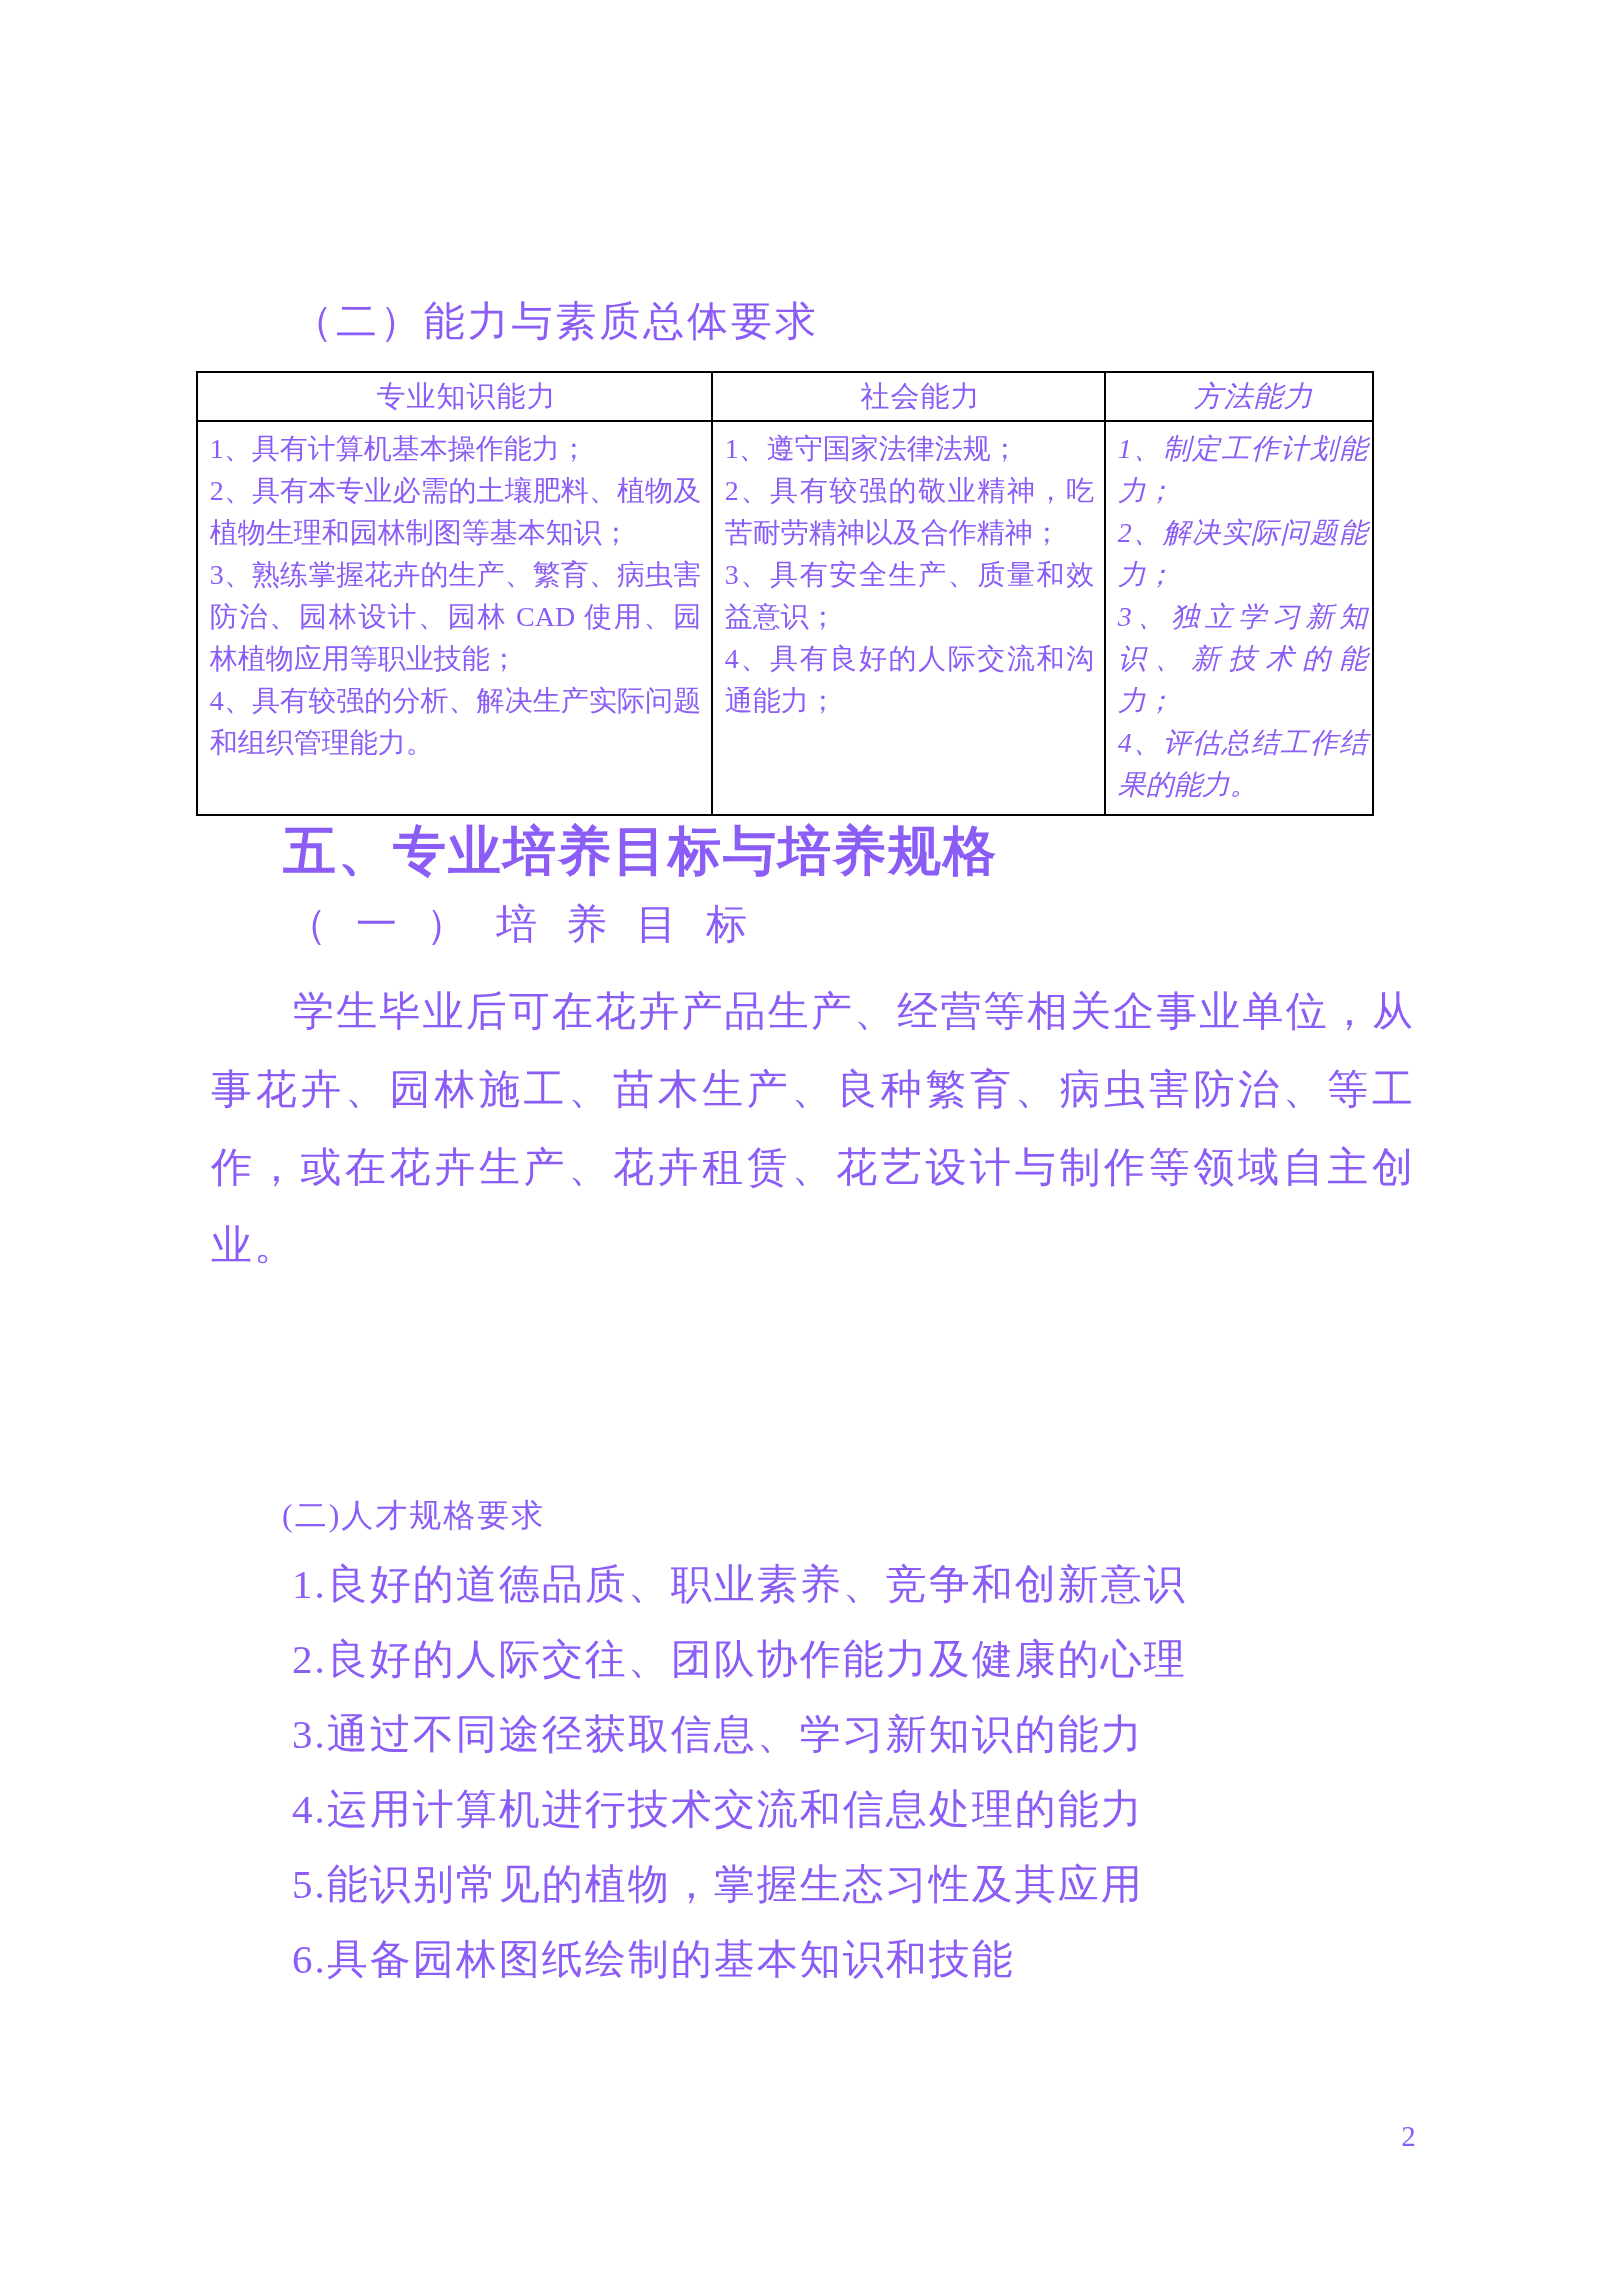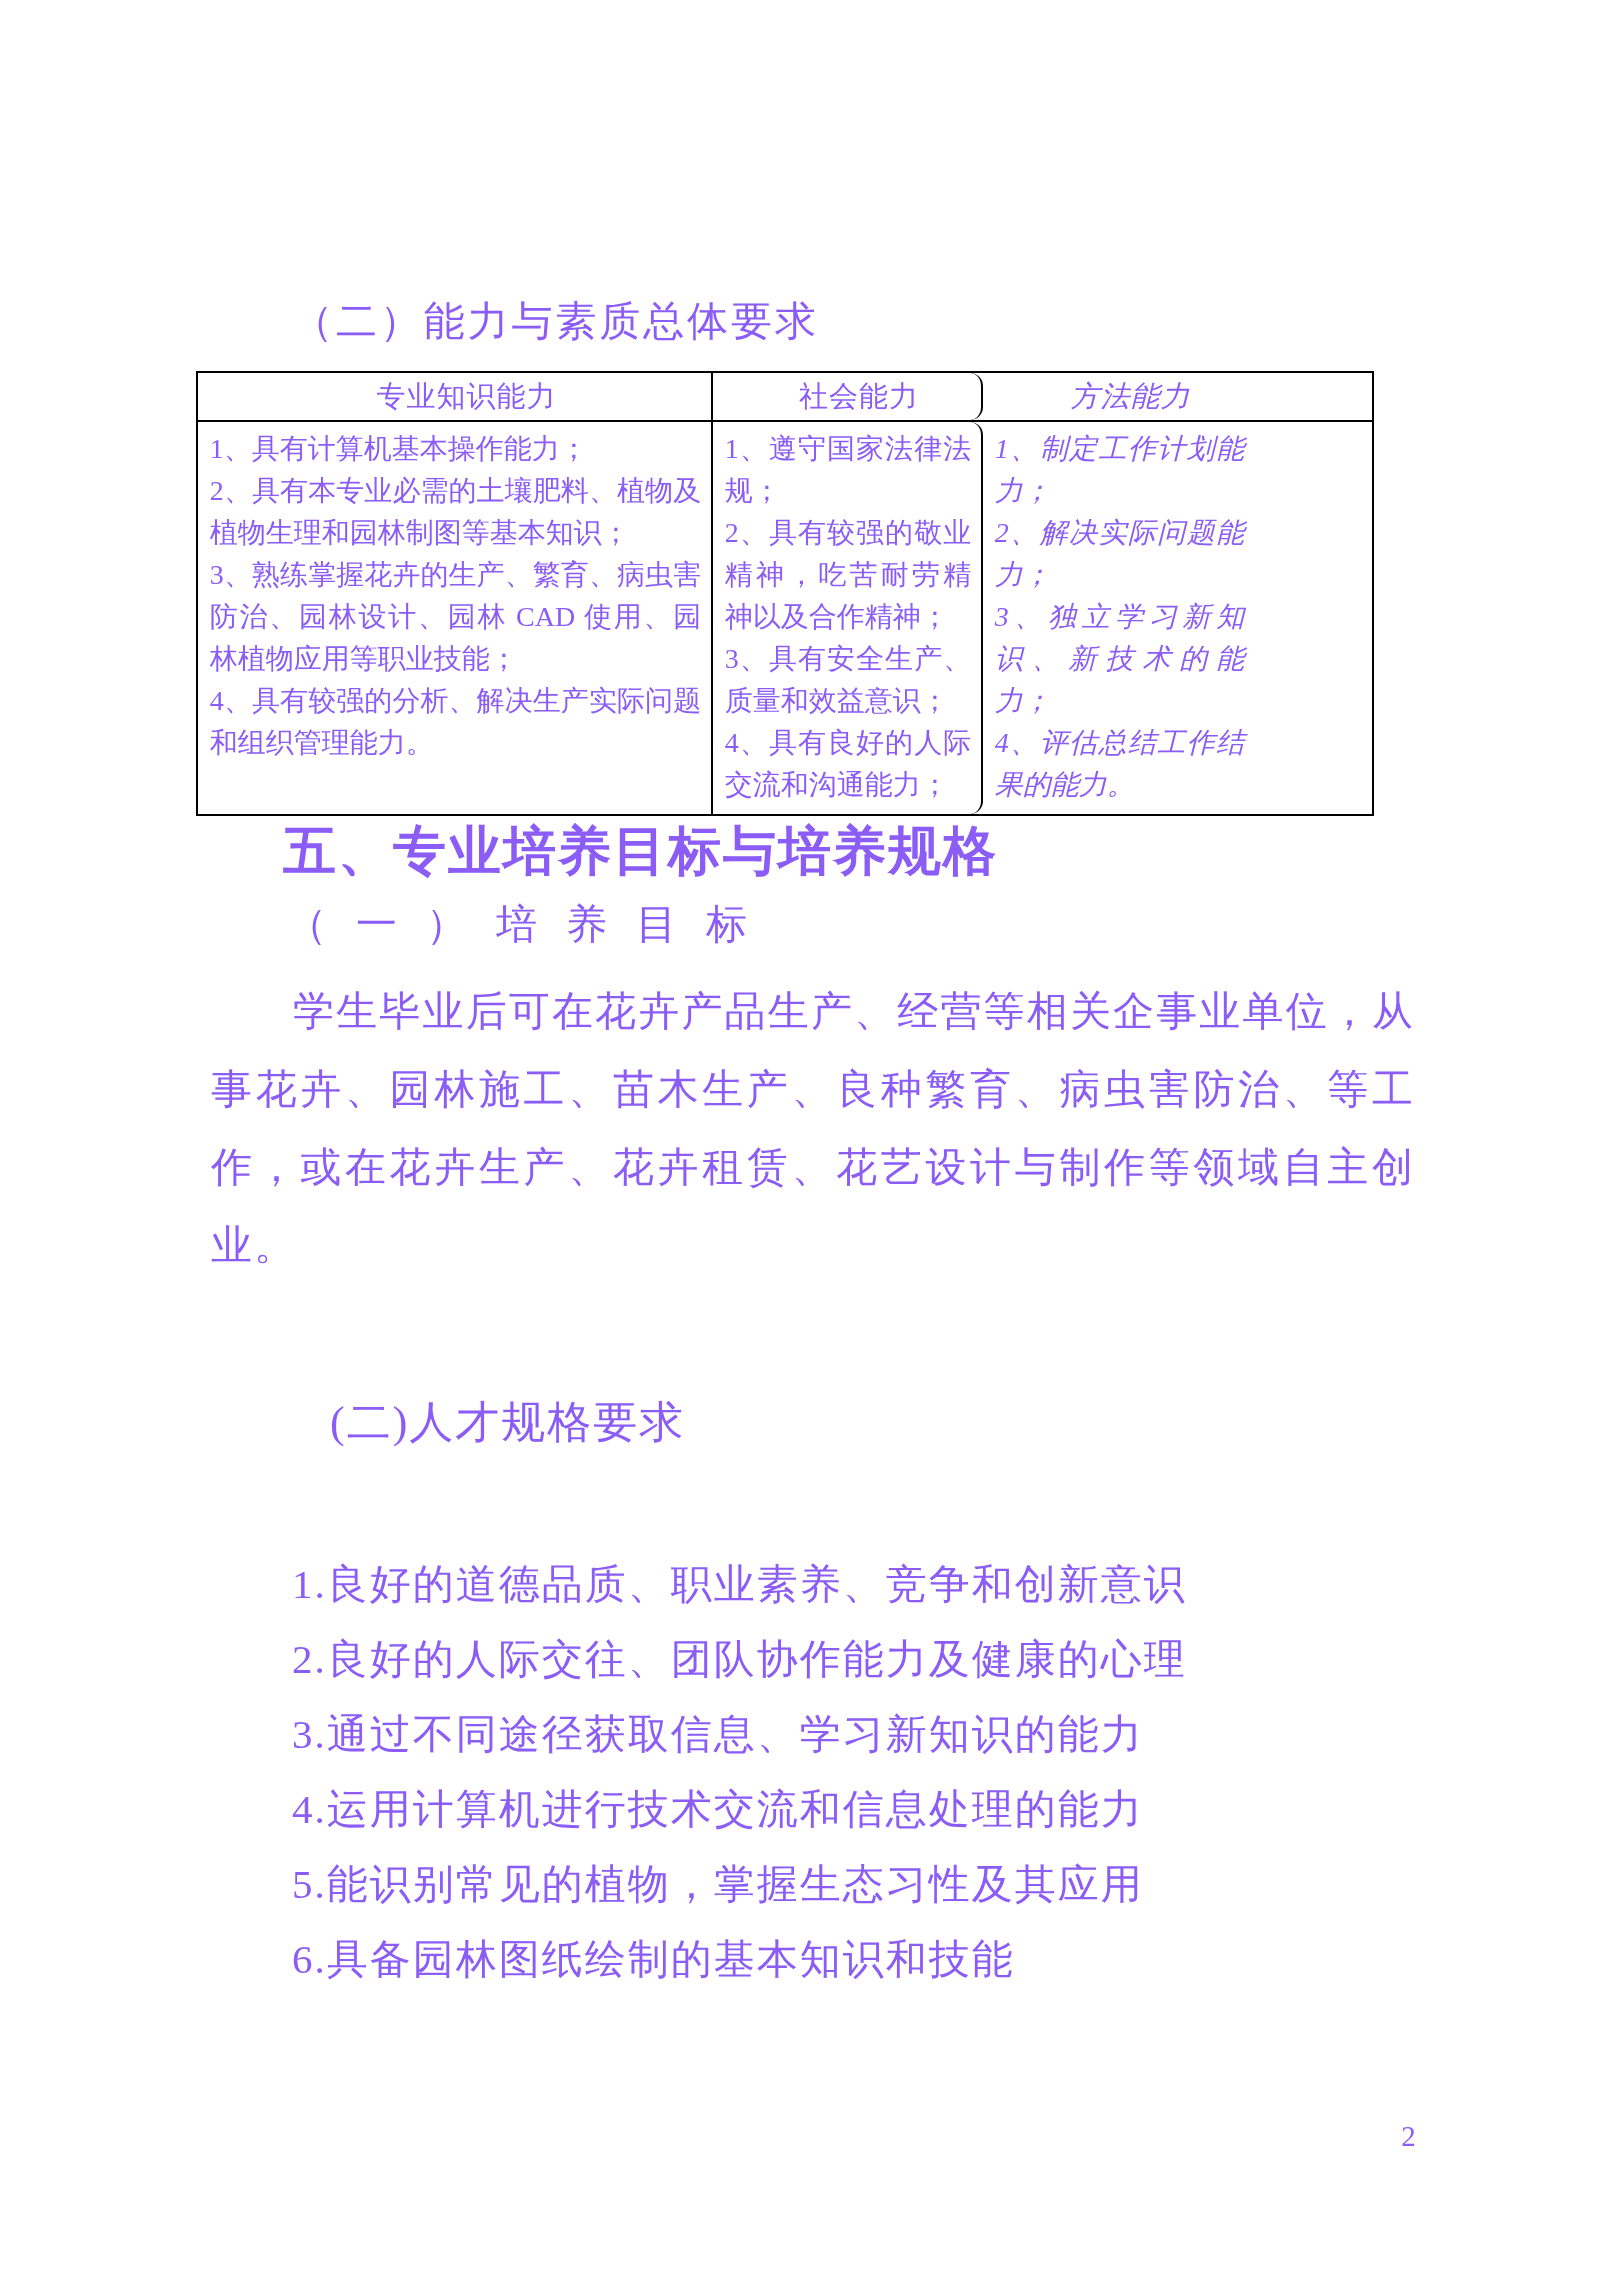--- a/index.html
+++ b/index.html
@@ -33,45 +33,44 @@
   }
   .h-kai-sub1 {         
     position: absolute;
     left: 286px; top: 897px;
     font-size: 41px;
     letter-spacing: 29px;
     white-space: nowrap;
   }
   .h-kai-sub2 {         
     position: absolute;
-    left: 282px; top: 1393px;
-    font-size: 44px;
+    left: 282px; top: 1494px;
+    font-size: 32px;
     letter-spacing: 2px;
     white-space: nowrap;
-    margin-left: 48px;
   }
 
   
   .cap-table {
     position: absolute;
     left: 196px; top: 371px;
     width: 1178px;
     border: 2.9px solid #000000;
     background: #ffffff;
   }
   .cap-row { display: flex; width: 100%; }
   .cap-head { border-bottom: 2px solid #000000; }
   .cap-cell {
     flex: 0 0 auto;
     border-right: 2px solid #000000;
     padding-left: 24px;
   }
   .cap-cell:last-child { border-right: none; }
   .col-1 { width: 515px; }
-  .col-2 { width: 270px; border-radius: 13px; }
+  .col-2 { width: 393px; }
   .col-3 { width: 271px; font-style: italic; }
   .head-cell {
     height: 47px;
     line-height: 47px;
     text-align: center;
     font-size: 29px;
     letter-spacing: 1px;
   }
   .body-cell {
     padding: 5.9px 9.8px 7.8px 11.8px;

